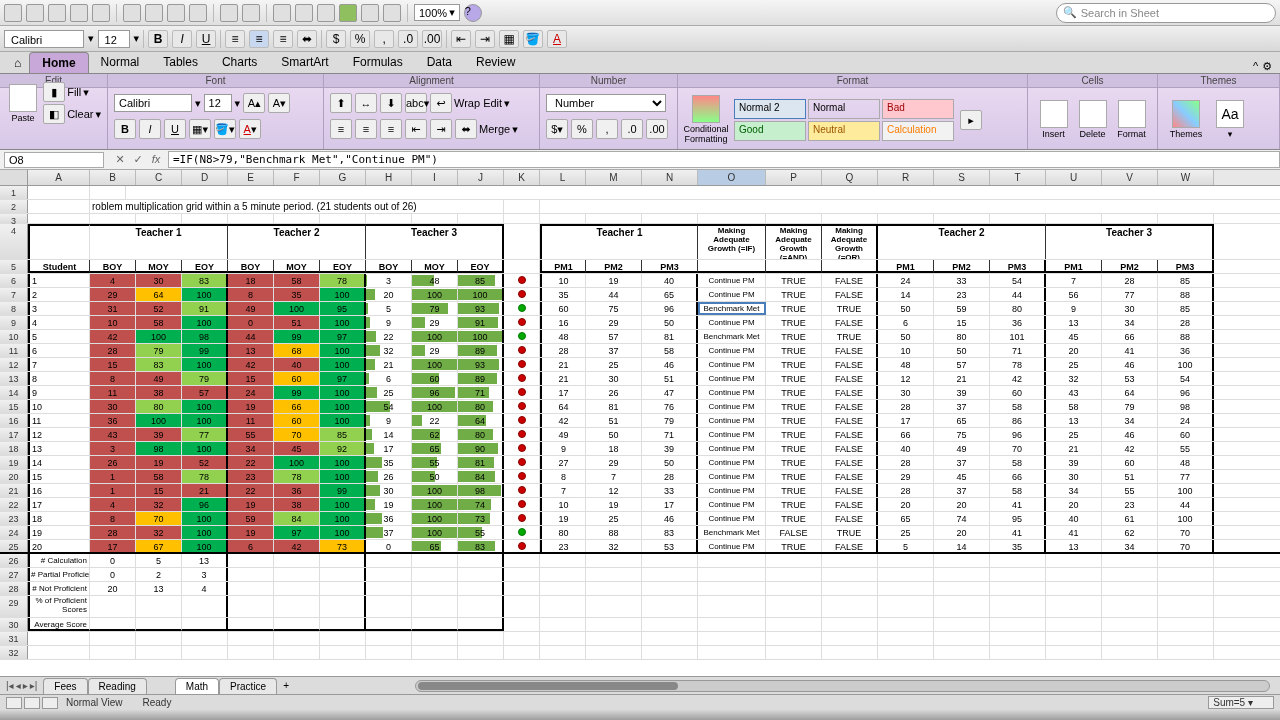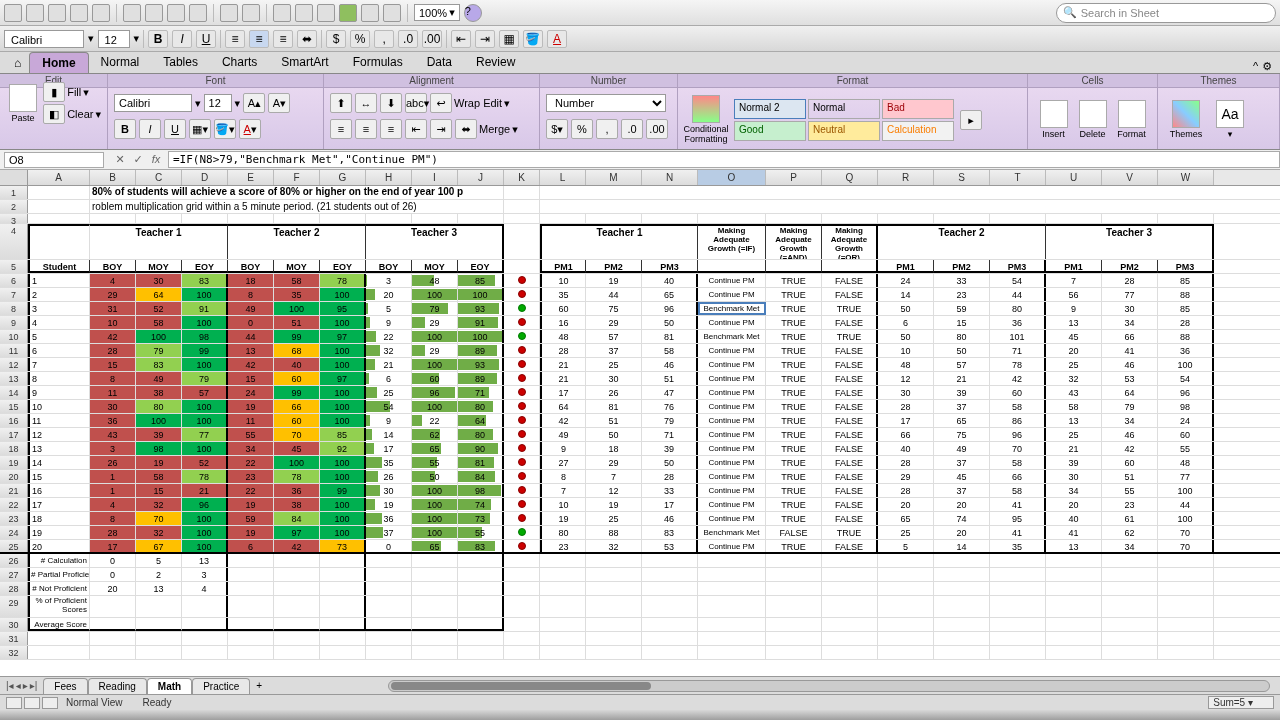--- a/index.html
+++ b/index.html
@@ -76,21 +76,21 @@
 .databar-cell { position: relative; }
 .databar-fill { position: absolute; left: 0; top: 1px; bottom: 1px; background: #70ad47; z-index: 0; }
 .databar-txt { position: relative; z-index: 1; }
 
 .sel-cell { outline: 2px solid #4a7ebb; outline-offset: -2px; background: #fff; }
 
 
 .sheet-tabs-bar { position: absolute; bottom: 26px; left: 0; right: 0; height: 18px; background: #dcdcdc; border-top: 1px solid #999; display: flex; align-items: center; font-size: 10px; }
 .sheet-nav { display: flex; gap: 2px; padding: 0 6px; color: #555; }
 .sheet-tab { padding: 2px 10px; border: 1px solid #999; border-bottom: none; background: #e8e8e8; border-top-left-radius: 4px; border-top-right-radius: 4px; cursor: pointer; }
-.sheet-tab.active { background: #fff; font-weight: bold; }
+.sheet-tab.active { background: #fff; font-weight: normal; margin-left: 28px; }
 .sheet-add { padding: 2px 6px; cursor: pointer; }
 .hscroll { flex: 1; height: 12px; margin: 0 10px 0 120px; background: #ccc; border: 1px solid #999; border-radius: 6px; position: relative; }
 .hscroll-thumb { position: absolute; left: 2px; top: 1px; width: 260px; height: 8px; background: #888; border-radius: 4px; }
 
 
 .status-bar { position: absolute; bottom: 10px; left: 0; right: 0; height: 16px; background: #dcdcdc; border-top: 1px solid #999; display: flex; align-items: center; font-size: 10px; padding: 0 6px; color: #333; }
 .view-btns { display: flex; gap: 2px; margin-right: 8px; }
 .view-btn { width: 16px; height: 12px; border: 1px solid #999; background: #eee; }
 .status-bar .sum-box { margin-left: auto; border: 1px solid #999; padding: 0 20px 0 4px; background: #eee; }
 
@@ -334,21 +334,20 @@
       <div class="col-h" style="width: 56px;">U</div>
       <div class="col-h" style="width: 56px;">V</div>
       <div class="col-h" style="width: 56px;">W</div>
     </div>
 </div>
 
 <div class="grid-wrap" id="grid">
     <div class="row" style="height:14px">
       <div class="row-h">1</div>
       <div class="cell " style="width:62px;"></div>
-      <div class="cell left" style="width:414px;font-weight:bold;font-size:10px;white-space:normal;line-height:11px">80% of students will achieve a score of 80% or higher on the end of year 100 p</div>
       <div class="cell " style="width:36px;"></div>
     </div>
     <div class="row" style="height:14px">
       <div class="row-h">2</div>
       <div class="cell " style="width:62px;"></div>
       <div class="cell left" style="width:414px;font-weight:normal;font-size:10px">roblem multiplication grid within a 5 minute period. (21 students out of 26)</div>
       <div class="cell " style="width:36px;"></div>
     </div>
     <div class="row" style="height:10px">
       <div class="row-h">3</div>

